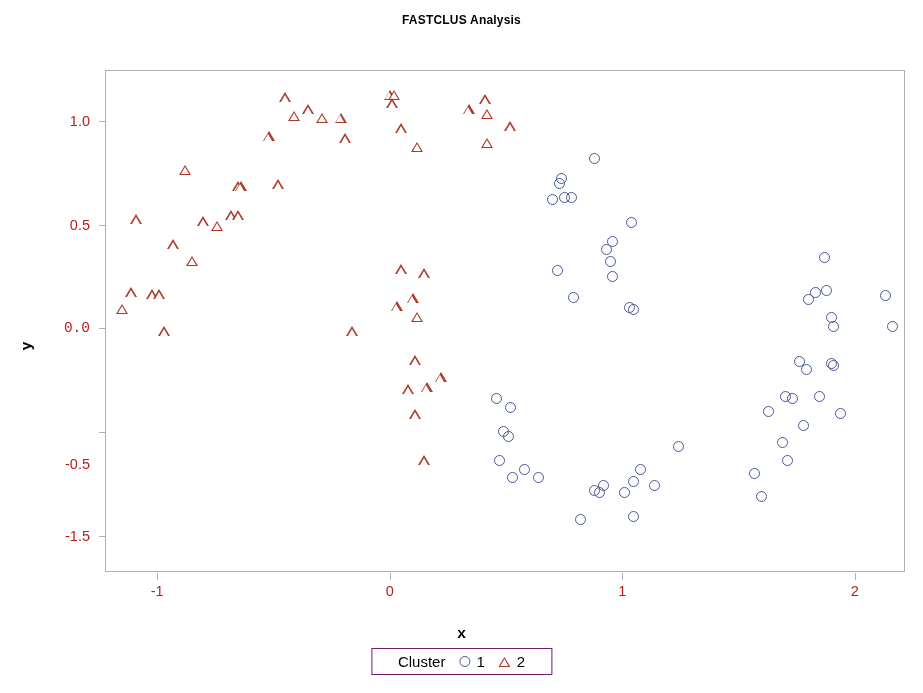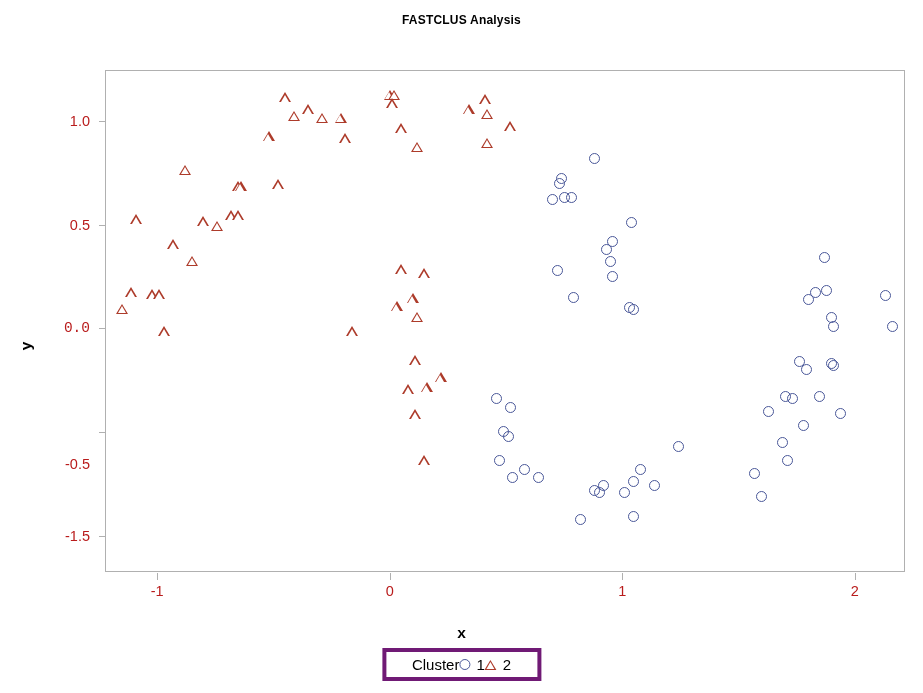--- a/index.html
+++ b/index.html
@@ -24,22 +24,22 @@
   .tick-y{height:1px;width:7px;left:-7px;}
   .ticklab{position:absolute;font-size:14.5px;color:#b91c1c;white-space:nowrap;}
   .ticklab-x{top:512px;transform:translateX(-50%);}
   .ticklab-y{left:-16px;transform:translate(-100%,-50%);}
 
   .axis-title{position:absolute;font-size:15.5px;font-weight:bold;color:#000;}
   #xlabel{left:0;top:624px;width:923px;text-align:center;}
   #ylabel{left:22px;top:346px;transform:translateY(-50%) rotate(-90deg);transform-origin:center;}
 
   .legend{position:absolute;left:50%;transform:translateX(-50%);top:648px;
-          border:4px solid #701a75;background:#fff;padding:4px 26px;
-          display:flex;align-items:center;}
+          border:1px solid #701a75;background:#fff;padding:4px 26px;
+          display:flex;align-items:center;gap:14px;}
   .legend-title{font-size:15px;color:#000;}
   .legend-item{display:flex;align-items:center;gap:6px;}
   .legend-label{font-size:15px;color:#000;}
   .lg-circ{width:11px;height:11px;border:1.6px solid #4A5899;border-radius:50%;box-sizing:border-box;}
   .lg-tri{width:0;height:0;border-left:6.2px solid transparent;border-right:6.2px solid transparent;
           border-bottom:10.6px solid #AD3B2A;position:relative;}
   .lg-tri::after{content:"";position:absolute;left:-4.3px;top:2.6px;width:0;height:0;
           border-left:4.3px solid transparent;border-right:4.3px solid transparent;
           border-bottom:7.4px solid #fff;}
 </style>

